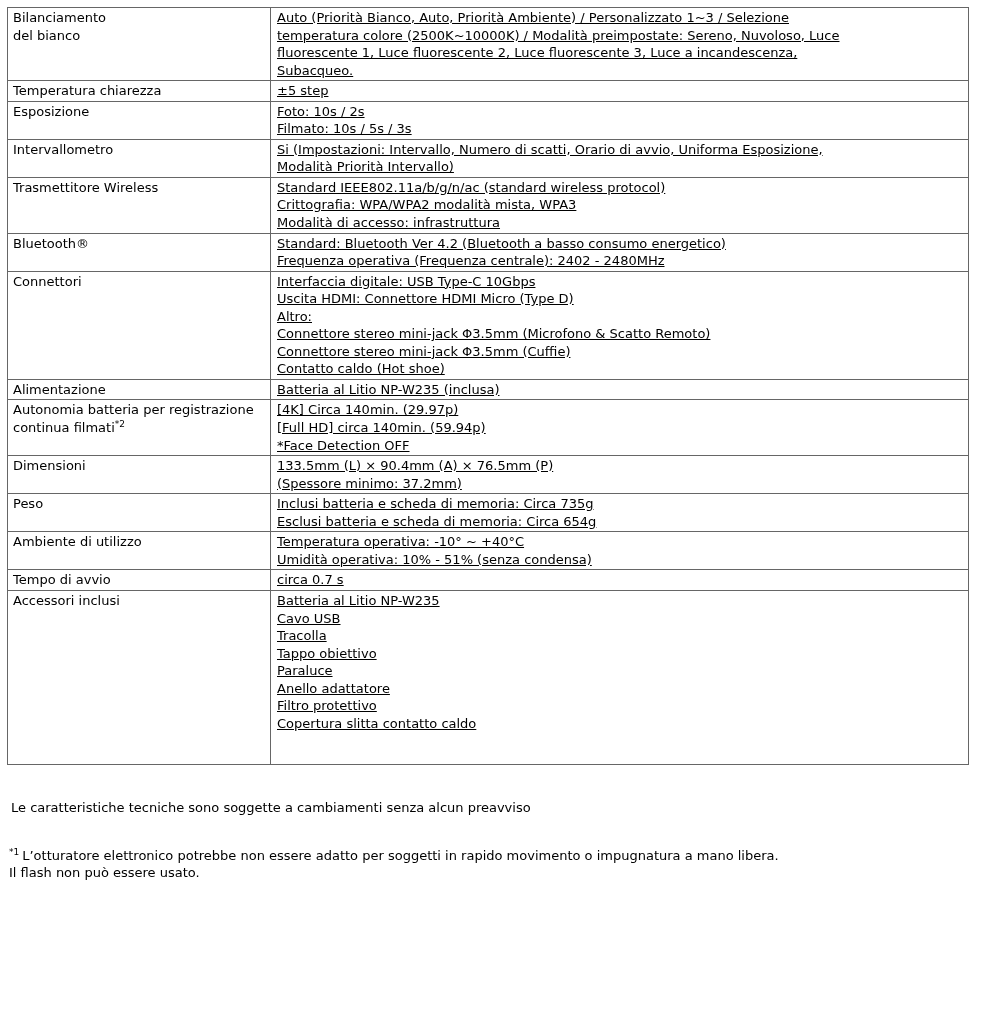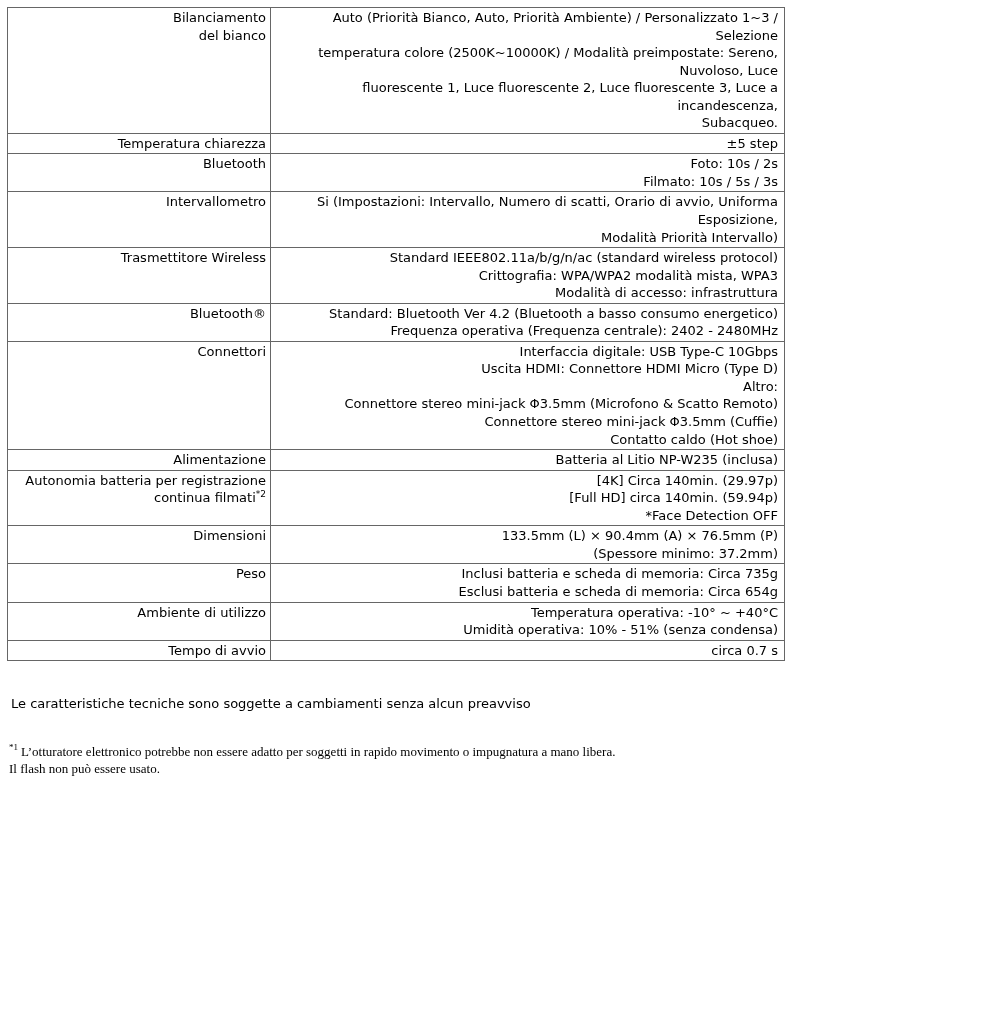--- a/index.html
+++ b/index.html
@@ -9,51 +9,51 @@
     height: 1024px;
     overflow: hidden;
     color: #000000;
     font-family: "DejaVu Sans", "Liberation Sans", sans-serif;
     font-size: 13px;
     line-height: 1.35;
     padding: 7px 12px 0 7px;
   }
   table.spec {
     border-collapse: collapse;
-    width: 778px;
+    width: 962px;
     table-layout: fixed;
-    text-align: right;
   }
   table.spec td {
     border: 1px solid #666666;
     vertical-align: top;
   }
   td.label-cell {
     width: 263px;
     vertical-align: middle;
     padding: 1px 4px 1px 5px;
     white-space: pre-line;
   }
   td.value-cell {
     padding: 1px 6px 1px 6px;
     white-space: pre-line;
+    text-decoration: underline;
   }
   td.value-cell.xpad { padding-bottom: 32px; }
   sup {
     font-size: 9px;
     line-height: 0;
     vertical-align: super;
   }
   .disclaimer {
     margin: 34px 0 0 4px;
   }
   .footnotes {
     margin: 30px 0 0 2px;
   }
-  .footnote { white-space: normal; font-family: Liberation Serif, serif; }
+  .footnote { white-space: normal; }
   .footnote .fn-text { white-space: pre-line; }
   .footnote sup { margin-right: 3px; }
 </style>
 </head>
 <body>
 
 <table class="spec">
   <tbody>
     <tr>
       <td class="label-cell"><span>Bilanciamento
@@ -61,21 +61,21 @@
       <td class="value-cell">Auto (Priorità Bianco, Auto, Priorità Ambiente) / Personalizzato 1~3 / Selezione
 temperatura colore (2500K~10000K) / Modalità preimpostate: Sereno, Nuvoloso, Luce
 fluorescente 1, Luce fluorescente 2, Luce fluorescente 3, Luce a incandescenza,
 Subacqueo.</td>
     </tr>
     <tr>
       <td class="label-cell"><span>Temperatura chiarezza</span><sup></sup></td>
       <td class="value-cell">±5 step</td>
     </tr>
     <tr>
-      <td class="label-cell"><span>Bluetooth</span><sup></sup></td>
+      <td class="label-cell"><span>Esposizione</span><sup></sup></td>
       <td class="value-cell">Foto: 10s / 2s
 Filmato: 10s / 5s / 3s</td>
     </tr>
     <tr>
       <td class="label-cell"><span>Intervallometro</span><sup></sup></td>
       <td class="value-cell">Si (Impostazioni: Intervallo, Numero di scatti, Orario di avvio, Uniforma Esposizione,
 Modalità Priorità Intervallo)</td>
     </tr>
     <tr>
       <td class="label-cell"><span>Trasmettitore Wireless</span><sup></sup></td>
@@ -119,20 +119,31 @@
     </tr>
     <tr>
       <td class="label-cell"><span>Ambiente di utilizzo</span><sup></sup></td>
       <td class="value-cell">Temperatura operativa: -10° ~ +40°C
 Umidità operativa: 10% - 51% (senza condensa)</td>
     </tr>
     <tr>
       <td class="label-cell"><span>Tempo di avvio</span><sup></sup></td>
       <td class="value-cell">circa 0.7 s</td>
     </tr>
+    <tr>
+      <td class="label-cell"><span>Accessori inclusi</span><sup></sup></td>
+      <td class="value-cell xpad">Batteria al Litio NP-W235
+Cavo USB
+Tracolla
+Tappo obiettivo
+Paraluce
+Anello adattatore
+Filtro protettivo
+Copertura slitta contatto caldo</td>
+    </tr>
   </tbody>
 </table>
 
 <div class="disclaimer">Le caratteristiche tecniche sono soggette a cambiamenti senza alcun preavviso</div>
 
 <div class="footnotes">
   <div class="footnote">
     <sup>*1</sup><span class="fn-text">L’otturatore elettronico potrebbe non essere adatto per soggetti in rapido movimento o impugnatura a mano libera.
 Il flash non può essere usato.</span>
   </div>

